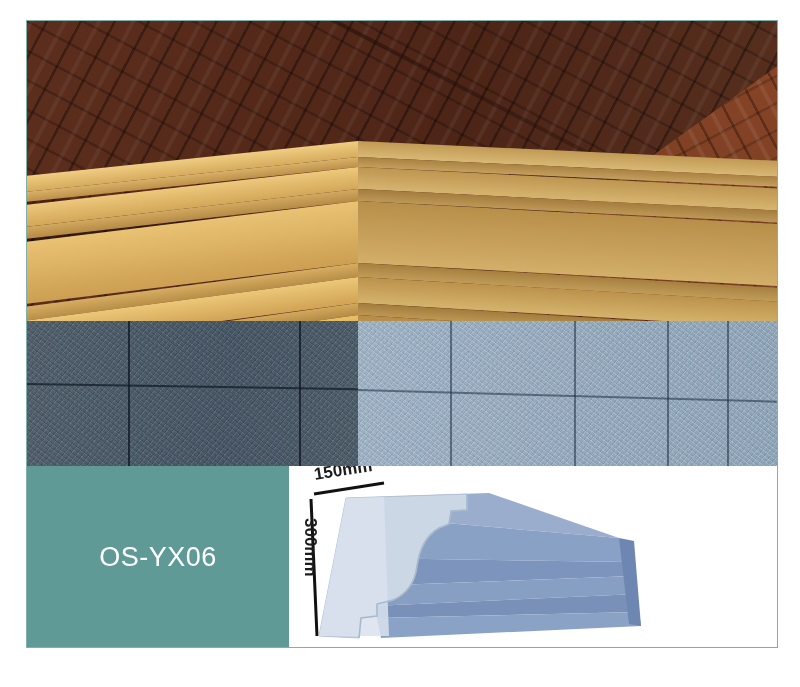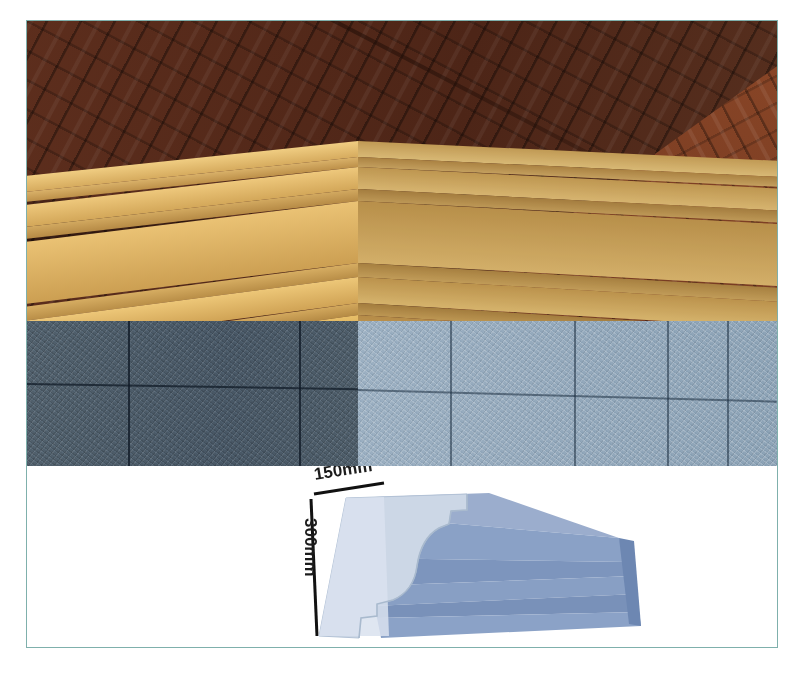--- a/index.html
+++ b/index.html
@@ -251,20 +251,23 @@
         <div class="grout-v soft" style="left: 547px;"></div>
         <div class="grout-v soft" style="left: 640px;"></div>
         <div class="grout-v soft" style="left: 700px;"></div>
         <div class="grout-h" style="left: 0px; top: 62px; width: 331px; transform: rotate(0.9deg);"></div>
         <div class="grout-h soft" style="left: 331px; top: 68px; width: 419px; transform: rotate(1.6deg);"></div>
       </div>
   </div>
 
   <div id="bottom-strip">
 
+    <div id="code-panel">
+      <span id="code-text">OS-YX06</span>
+    </div>
 
     <div id="spec-panel">
       <svg id="spec-svg" width="488" height="183" viewBox="0 0 488 183">
 
         <line x1="25" y1="28" x2="95" y2="17" stroke="#111" stroke-width="3"></line>
         <text class="dim-label" x="26" y="14" transform="rotate(-9 26 14)">150mm</text>
 
         <line x1="22" y1="33" x2="28" y2="170" stroke="#111" stroke-width="3"></line>
         <text class="dim-label" x="0" y="0" transform="translate(16,52) rotate(90)">300mm</text>
 

